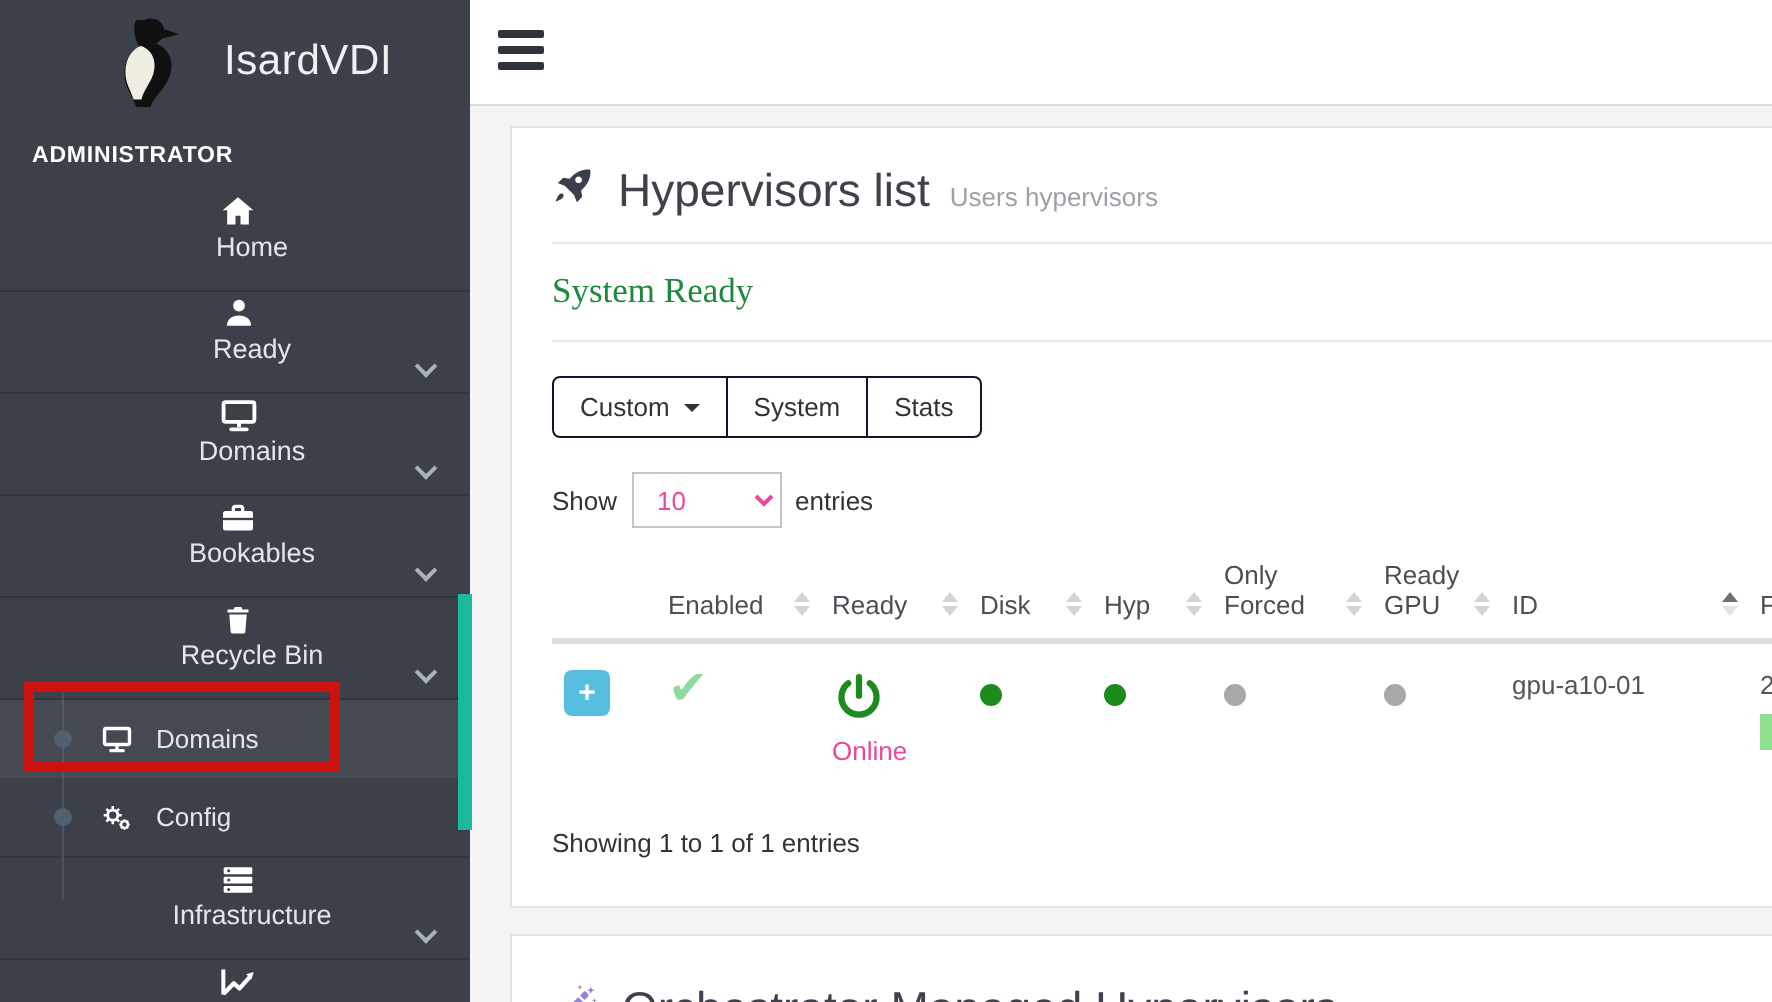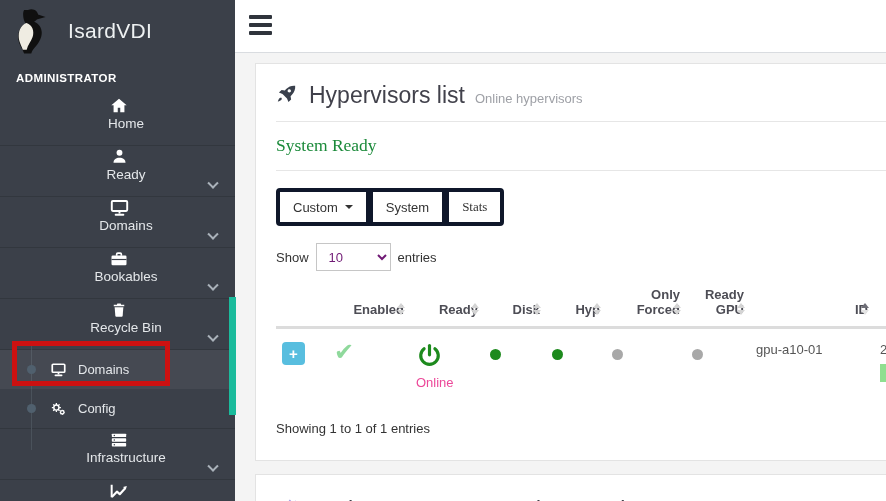--- a/index.html
+++ b/index.html
@@ -2,21 +2,21 @@
 <html><head>
 <meta charset="utf-8">
 <style>
   * { margin:0; padding:0; box-sizing:border-box; }
   html,body { width:886px; height:501px; overflow:hidden; }
   body { font-family:"Liberation Sans", sans-serif; background:#f4f4f4; color:#333; }
   .page { position:relative; width:886px; height:501px; }
 
   
   .sidebar { position:absolute; left:0; top:0; width:235px; height:501px; background:#3b4049; z-index:2; }
-  .brand { display:flex; align-items:center; padding:6px 10px 2px 12px; height:58px; }
+  .brand { display:flex; align-items:center; padding:6px 10px 2px 12px; height:58px;margin-left:44px; }
   .brand-logo { width:40px; height:47px; flex:0 0 auto; }
   .brand-name { color:#eef1f2; font-size:21px; margin-left:16px; letter-spacing:.3px; }
   .role-label { color:#ffffff; font-size:11.5px; font-weight:bold; letter-spacing:.4px; padding:14px 0 0 16px; }
 
   ul.menu { list-style:none; margin-top:11px; }
   ul.menu > li.menu-item { position:relative; height:51px; display:flex; align-items:center;
       padding:0 18px 0 21px; cursor:pointer; border-bottom:1px solid rgba(0,0,0,0.14);flex-direction:column; }
   .menu-icon { width:21px; height:21px; flex:0 0 auto; display:flex; align-items:center; justify-content:center; }
   .menu-label { color:#e4e7ea; font-size:13.5px; margin-left:14px; }
   .chev { width:8px; height:8px; border-right:2px solid #aab2ba; border-bottom:2px solid #aab2ba;
@@ -46,33 +46,33 @@
   .panel-hyp { padding:12px 20px 0 20px; }
 
   .panel-title-row { display:flex; align-items:center; gap:11px; padding:6px 0 12px 0; border-bottom:1px solid #e6e6e6; }
   .panel-title { font-size:23px; font-weight:400; color:#41414b; }
   .panel-subtitle { font-size:13px; color:#9ea0a6; margin-left:-1px; padding-top:6px; }
 
   .status-line { font-family:"Liberation Serif", serif; font-size:17.5px; color:#1b8a3a;
       padding:13px 0 14px 0; border-bottom:1px solid #e6e6e6; }
 
   .btn-group { display:inline-flex; margin-top:17px; }
-  .btn { background:#fff; border:4px solid #0f172a; color:#333; font-size:13px; padding:7px 13px;
+  .btn { background:#fff; border:1px solid #0f172a; color:#333; font-size:13px; padding:7px 13px;
       cursor:pointer; margin-left:-1px; display:flex; align-items:center; font-family:inherit; }
   .btn:first-child { border-radius:4px 0 0 4px; margin-left:0; }
-  .btn:last-child { border-radius:0 4px 4px 0;font-family:Liberation Serif, serif; }
+  .btn:last-child { border-radius:0 4px 4px 0; }
   .caret { display:inline-block; width:0; height:0; border-left:4px solid transparent;
       border-right:4px solid transparent; border-top:4px solid #333; margin-left:7px; }
 
   .length-row { margin-top:17px; font-size:13px; color:#333; display:flex; align-items:center; gap:7px; }
-  .length-select { width:75px; height:28px; border:1px solid #c6c6c6; font-size:13px; color:#701a75;
+  .length-select { width:75px; height:28px; border:1px solid #c6c6c6; font-size:13px; color:#ec4899;
       font-family:inherit; background:#fff; padding-left:8px; }
 
   table.data { border-collapse:collapse; table-layout:fixed; width:672px; margin-top:10px; }
-  thead th { font-size:13px; font-weight:bold; color:#4d4d55; text-align:right; vertical-align:bottom;
+  thead th { font-size:13px; font-weight:normal; color:#4d4d55; text-align:left; vertical-align:bottom;
       padding:6px 6px 9px 6px; position:relative; border-bottom:3px solid #dcdcdc; cursor:pointer; }
   .sorts { position:absolute; right:5px; bottom:11px; display:flex; flex-direction:column; gap:2px; }
   .arr-up { width:0; height:0; border-left:4px solid transparent; border-right:4px solid transparent;
       border-bottom:5px solid #d4d4d4; }
   .arr-dn { width:0; height:0; border-left:4px solid transparent; border-right:4px solid transparent;
       border-top:5px solid #d4d4d4; }
   th.sorted .arr-up { border-bottom-color:#6f6f78; }
   tbody td { vertical-align:top; padding:13px 6px 10px 6px; font-size:13px; color:#555; height:78px; }
 
   .expand-btn { width:23px; height:23px; background:#58bedf; border:none; border-radius:4px; color:#fff;
@@ -235,21 +235,21 @@
 
       <section class="panel panel-hyp">
         <div class="panel-title-row">
           <span>
             <svg viewBox="0 0 24 24" width="22" height="22" fill="#39404c">
                 <path d="M20.9 3.1c-3.7-.4-7.2.9-9.8 3.5L9.6 8.1l-3.5-.6-2.9 2.9 3.9 1.6 4.9 4.9 1.6 3.9 2.9-2.9-.6-3.5 1.5-1.5c2.6-2.6 3.9-6.1 3.5-9.8zM15.8 9.9c-.7.7-1.9.7-2.6 0-.7-.7-.7-1.9 0-2.6.7-.7 1.9-.7 2.6 0 .7.7.7 1.9 0 2.6z"></path>
                 <path d="M4.6 16.2c-1.4.3-2.6 4.2-2.6 4.2s3.9-1.2 4.2-2.6c.3-1.3-.3-1.6-.3-1.6s-.6-.3-1.3 0z"></path>
               </svg>
           </span>
           <h2 class="panel-title">Hypervisors list</h2>
-          <span class="panel-subtitle">Online hypervisors</span>
+          <span class="panel-subtitle">Users hypervisors</span>
         </div>
 
         <div class="status-line">System Ready</div>
 
         <div class="btn-group">
           <button class="btn">
             <span>Custom</span>
             <span class="caret"></span>
           </button>
           <button class="btn">

